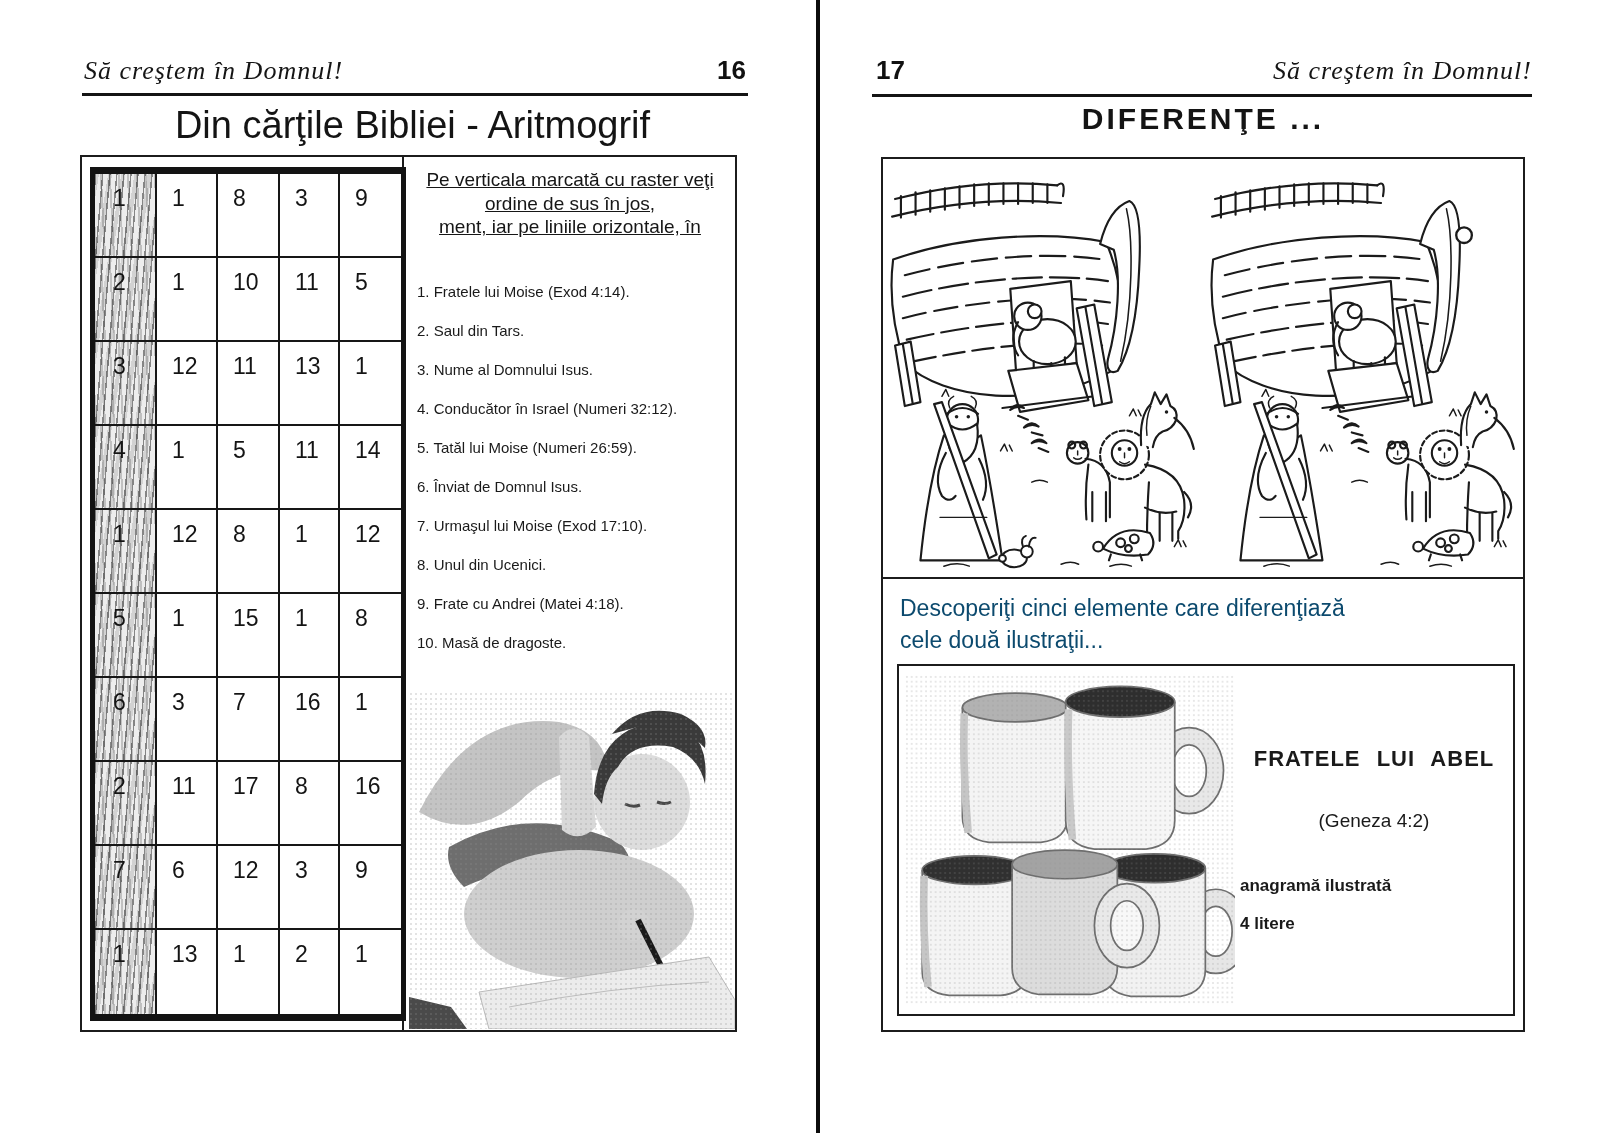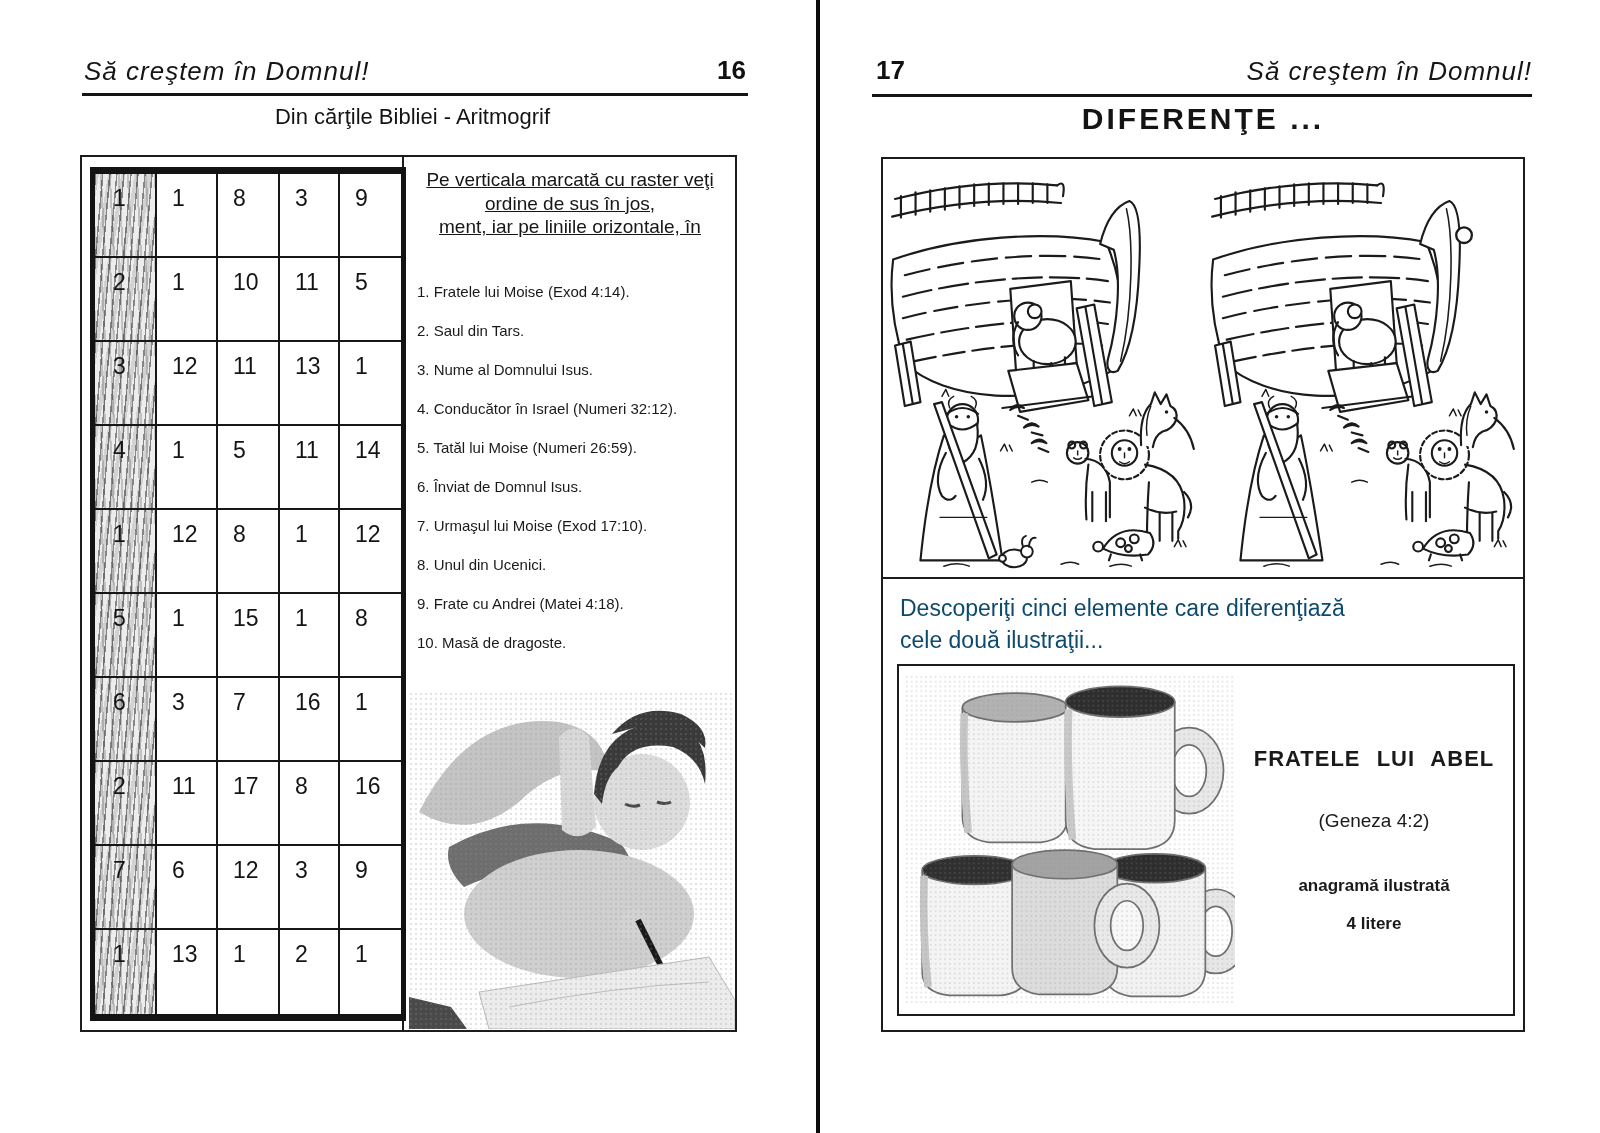--- a/index.html
+++ b/index.html
@@ -1,24 +1,24 @@
 <!DOCTYPE html>
 <html><head>
 <meta charset="utf-8">
 <style>
   html,body{margin:0;padding:0;background:#ffffff;}
   body{width:1600px;height:1133px;position:relative;overflow:hidden;
        font-family:"Liberation Sans", sans-serif;color:#1a1a1a;}
   .abs{position:absolute;}
   
-  .script-head{font-family:Liberation Sans, sans-serif;font-style:italic;font-size:26px;
+  .script-head{font-family:Liberation Serif, serif;font-style:italic;font-size:26px;
                letter-spacing:1px;color:#151515;}
   .page-num{font-size:26px;font-weight:bold;color:#111;}
   .head-rule{background:#141414;height:3px;}
-  .page-title{font-size:22px;text-align:center;color:#141414;}
+  .page-title{font-size:38px;text-align:center;color:#141414;}
   
   .frame{border:2px solid #1c1c1c;background:transparent;}
   .vdivider{width:2px;background:#1c1c1c;}
   .hdivider{height:2px;background:#1c1c1c;}
   #grid{display:grid;grid-template-columns:62px 61px 62px 60px 61px;
         grid-auto-rows:84px;border:5px solid #131313;border-top-width:7px;
         border-bottom-width:7px;background:#fff;}
   #grid .cell{box-sizing:border-box;border-right:2px solid #161616;
         border-bottom:2px solid #161616;font-size:23px;color:#141414;
         padding:11px 0 0 15px;}
@@ -32,21 +32,21 @@
         padding-left:18px;}
   .intro{font-size:19px;line-height:23.5px;text-align:center;color:#161616;}
   #clue-list{list-style:none;margin:0;padding:0;font-size:15px;}
   #clue-list li{margin:0 0 18px 0;line-height:21px;white-space:nowrap;}
   
   .title-right{font-size:30px;font-weight:600;letter-spacing:3px;}
   .caption{font-size:23px;line-height:32px;color:#0c4a6e;}
   .anagram-title{font-size:22px;font-weight:600;letter-spacing:1px;word-spacing:9px;
                  text-align:center;}
   .anagram-ref{font-size:19px;text-align:center;}
-  .anagram-sub{font-size:17px;font-weight:700;text-align:center;}
+  .anagram-sub{font-size:17px;font-weight:700;}
   svg{display:block;}
 </style>
 </head>
 <body>
 
 <svg width="0" height="0" style="position:absolute">
   <defs>
     <pattern id="halftone" width="5" height="5" patternUnits="userSpaceOnUse">
       <circle cx="2" cy="2" r="1" fill="#8f8f8f"></circle>
     </pattern>

